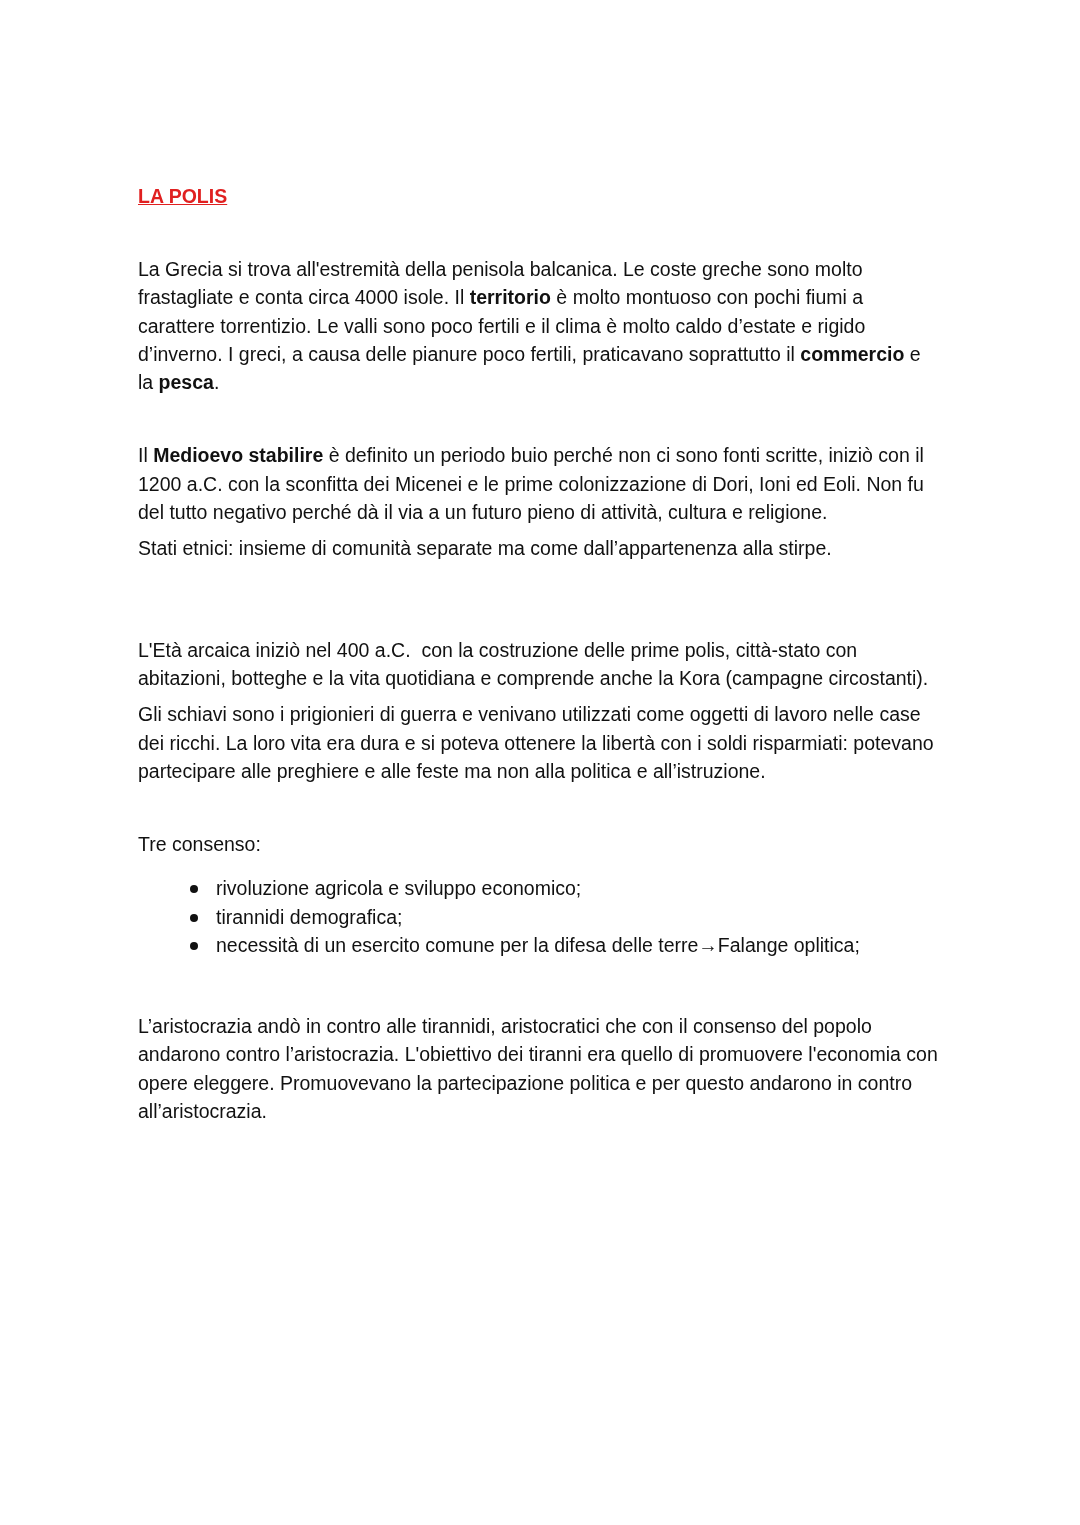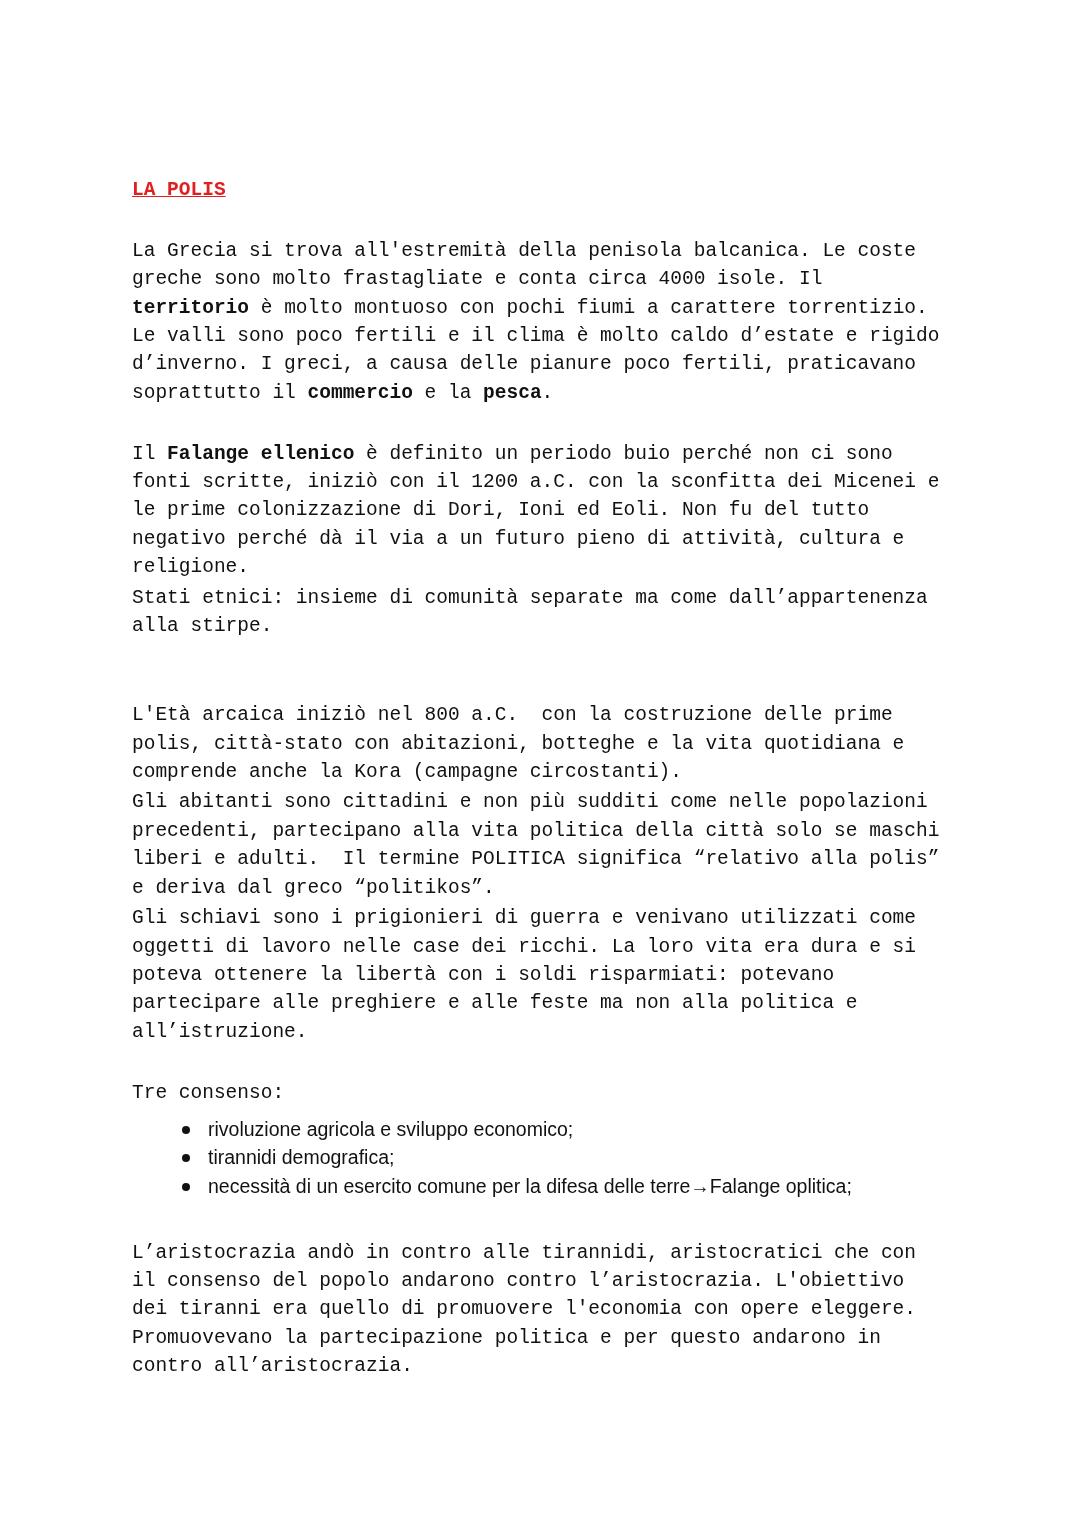--- a/index.html
+++ b/index.html
@@ -22,36 +22,35 @@
   }
   .content {
     position: absolute;
     left: 130px;
     top: 174px;
     width: 818px;
     font-size: 19.5px;
     line-height: 28.4px;
   }
   .para {
-    margin: 2px;
+    margin: 8px;
     white-space: pre-wrap;
-    font-family: Liberation Mono, monospace;
   }
   .heading {
     font-weight: bold;
     text-decoration: underline;
   }
   .bold {
     font-weight: bold;
   }
   .spacer {
     height: 28.4px;
   }
   ul.bullets {
-    margin: 8px;
+    margin: 16px;
     padding: 0;
     list-style: none;
   }
   ul.bullets li {
     position: relative;
     padding-left: 70px;
     white-space: pre-wrap;
   }
   ul.bullets li .dot {
     position: absolute;
@@ -65,26 +64,25 @@
 </style>
 </head>
 <body>
 
 <div class="page">
   <div class="content">
       <p class="para heading" style="color: rgb(224, 32, 32);"><span>LA POLIS</span></p>
       <div class="spacer"></div>
       <p class="para"><span>La Grecia si trova all'estremità della penisola balcanica. Le coste greche sono molto frastagliate e conta circa 4000 isole. Il </span><span class="bold">territorio</span><span> è molto montuoso con pochi fiumi a carattere torrentizio. Le valli sono poco fertili e il clima è molto caldo d’estate e rigido d’inverno. I greci, a causa delle pianure poco fertili, praticavano soprattutto il </span><span class="bold">commercio</span><span> e la </span><span class="bold">pesca</span><span>.</span></p>
       <div class="spacer"></div>
-      <p class="para"><span>Il </span><span class="bold">Falange ellenico</span><span> è definito un periodo buio perché non ci sono fonti scritte, iniziò con il 1200 a.C. con la sconfitta dei Micenei e le prime colonizzazione di Dori, Ioni ed Eoli. Non fu del tutto negativo perché dà il via a un futuro pieno di attività, cultura e religione.</span></p>
+      <p class="para"><span>Il </span><span class="bold">Medioevo stabilire</span><span> è definito un periodo buio perché non ci sono fonti scritte, iniziò con il 1200 a.C. con la sconfitta dei Micenei e le prime colonizzazione di Dori, Ioni ed Eoli. Non fu del tutto negativo perché dà il via a un futuro pieno di attività, cultura e religione.</span></p>
       <p class="para"><span>Stati etnici: insieme di comunità separate ma come dall’appartenenza alla stirpe.</span></p>
       <div class="spacer"></div>
       <div class="spacer"></div>
-      <p class="para"><span>L'Età arcaica iniziò nel 800 a.C.  con la costruzione delle prime polis, città-stato con abitazioni, botteghe e la vita quotidiana e comprende anche la Kora (campagne circostanti).</span></p>
-      <p class="para"><span>Gli abitanti sono cittadini e non più sudditi come nelle popolazioni precedenti, partecipano alla vita politica della città solo se maschi liberi e adulti.  Il termine POLITICA significa “relativo alla polis” e deriva dal greco “politikos”.</span></p>
+      <p class="para"><span>L'Età arcaica iniziò nel 400 a.C.  con la costruzione delle prime polis, città-stato con abitazioni, botteghe e la vita quotidiana e comprende anche la Kora (campagne circostanti).</span></p>
       <p class="para"><span>Gli schiavi sono i prigionieri di guerra e venivano utilizzati come oggetti di lavoro nelle case dei ricchi. La loro vita era dura e si poteva ottenere la libertà con i soldi risparmiati: potevano partecipare alle preghiere e alle feste ma non alla politica e all’istruzione.</span></p>
       <div class="spacer"></div>
       <p class="para"><span>Tre consenso:</span></p>
       <ul class="bullets">
         <li><span class="dot"></span><span>rivoluzione agricola e sviluppo economico;</span></li>
         <li><span class="dot"></span><span>tirannidi demografica;</span></li>
         <li><span class="dot"></span><span>necessità di un esercito comune per la difesa delle terre→Falange oplitica;</span></li>
       </ul>
       <div class="spacer"></div>
       <p class="para"><span>L’aristocrazia andò in contro alle tirannidi, aristocratici che con il consenso del popolo andarono contro l’aristocrazia. L'obiettivo dei tiranni era quello di promuovere l'economia con opere eleggere. Promuovevano la partecipazione politica e per questo andarono in contro all’aristocrazia.</span></p>

